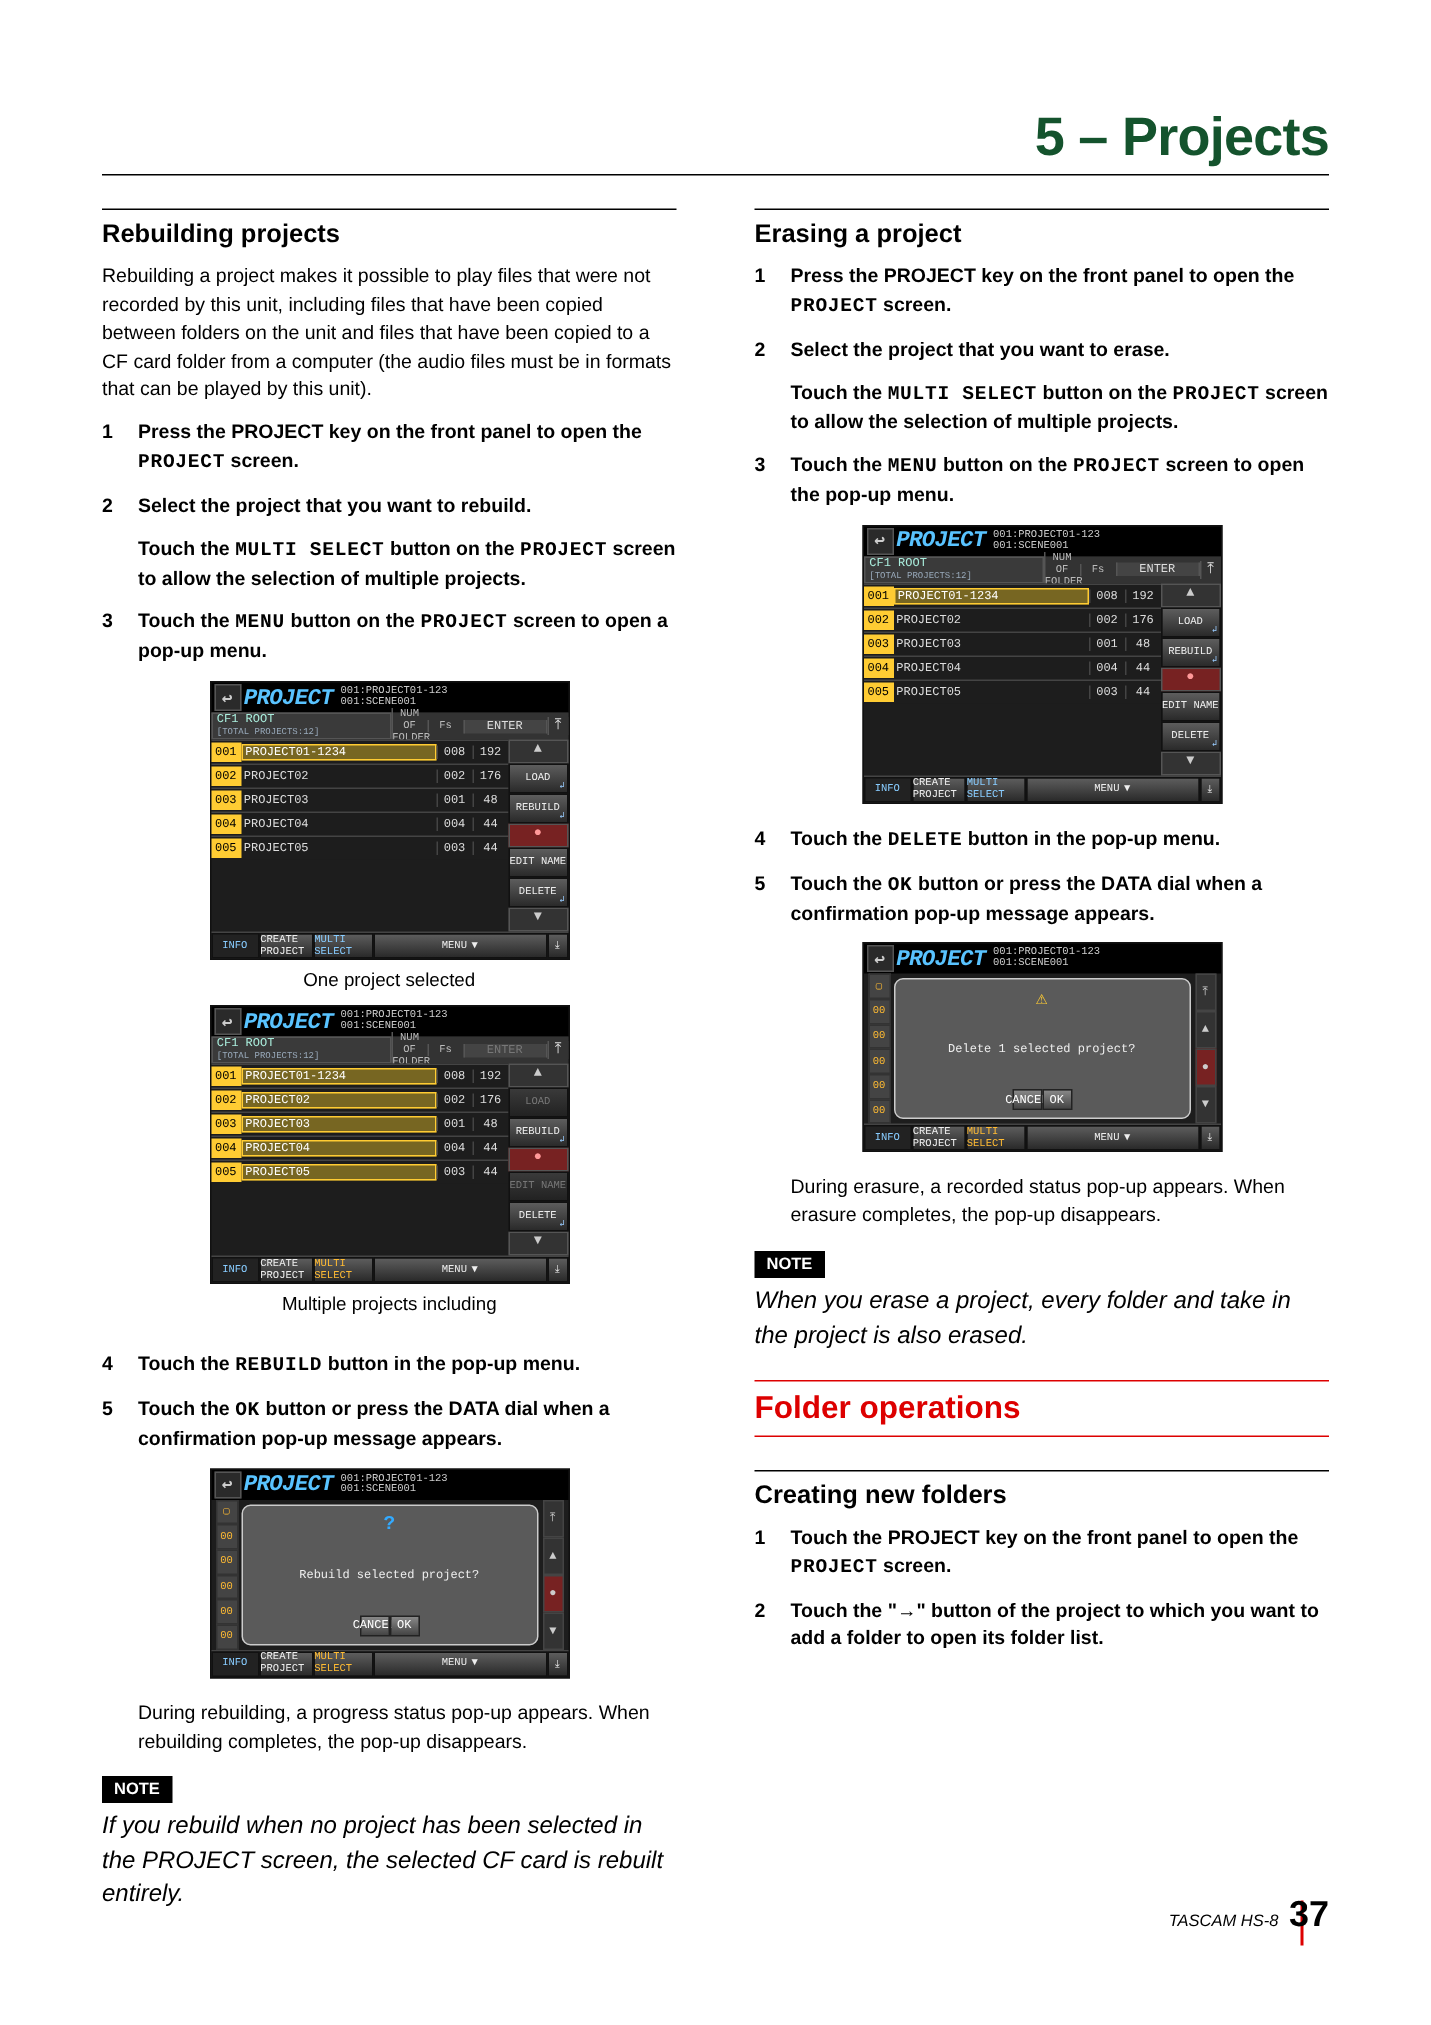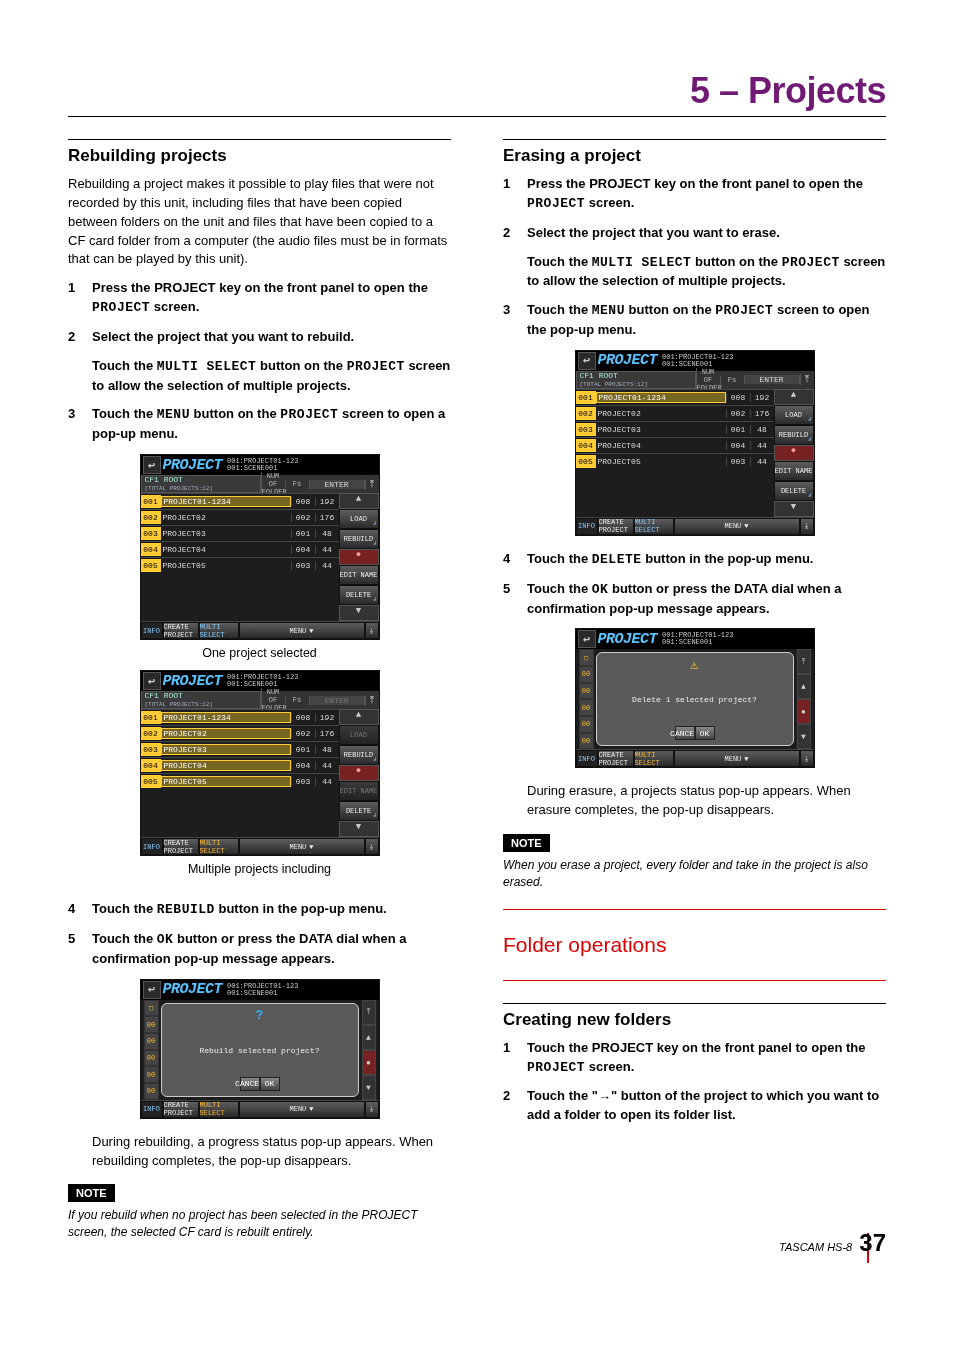--- a/index.html
+++ b/index.html
@@ -1,33 +1,33 @@
 <!DOCTYPE html>
 <html><head>
 <meta charset="utf-8">
 <style>
   * { box-sizing: border-box; margin: 0; padding: 0; }
   body { font-family: "Helvetica Neue", Arial, sans-serif; background: #fff; color: #000; width: 954px; }
   .page { padding: 70px 68px 30px 68px; position: relative; }
-  .chapter-title { text-align: right; font-size: 36px; font-weight: bold; color: #701a75; letter-spacing: -0.5px; margin-bottom: 4px; }
+  .chapter-title { text-align: right; font-size: 36px; font-weight: bold; color: #14532d; letter-spacing: -0.5px; margin-bottom: 4px; }
   .chapter-rule { display: block; height: 1px; background: #000; margin: 0 0 22px 0; width: 100%; }
   .cols { display: flex; gap: 52px; }
   .col { flex: 1; min-width: 0; }
   .h2 { font-size: 17px; font-weight: bold; color: #000; margin: 0 0 6px 0; padding: 6px 0 3px 0; border-top: 1px solid #000; }
-  .h2-section { font-size: 21px; font-weight: normal; color: #d00; border-top: 1.5px solid #d00; border-bottom: 1.5px solid #d00; padding: 23px 0; margin: 18px 0 22px 0; }
+  .h2-section { font-size: 21px; font-weight: bold; color: #d00; border-top: 1.5px solid #d00; border-bottom: 1.5px solid #d00; padding: 6px 0; margin: 18px 0 22px 0; }
   .para { font-size: 13px; line-height: 1.45; margin: 0 0 10px 0; }
   .ol { list-style: none; padding: 0; margin: 0; }
   .ol > li { display: flex; gap: 10px; font-size: 13px; line-height: 1.45; margin: 0 0 10px 0; }
   .ol .num { font-weight: bold; min-width: 14px; }
   .ol .txt { flex:1; }
   .ol .txt .sub { margin-top: 10px; }
   .b { font-weight: bold; }
   .lcd-font { font-family: "Courier New", monospace; letter-spacing: 0.5px; }
   .note-tag { display: inline-block; background: #000; color: #fff; font-size: 11px; font-weight: bold; padding: 3px 8px; margin: 4px 0 5px 0; text-align: center; }
-  .note-text { font-size: 12px; font-style: italic; line-height: 1.4; margin-bottom: 10px; }
+  .note-text { font-size: 16px; font-style: italic; line-height: 1.4; margin-bottom: 10px; }
   .footer { position: absolute; bottom: 24px; right: 68px; font-size: 11px; font-style: italic; color: #000; }
   .footer .pg { font-size: 24px; font-weight: bold; font-style: normal; margin-left: 4px; }
   .footer-line { position:absolute; bottom:18px; right:85px; width:2px; height:30px; background:#d00;}
 
   .figwrap { display:flex; flex-direction:column; align-items:center; margin: 8px 0 14px 0; }
   .caption { font-size: 12.5px; margin: 6px 0 10px 0; text-align:center; }
 
   
   .lcd { width: 240px; border:1px solid #111; background:#1d1d1d; font-family: "Courier New", monospace; font-size:10px; color:#ddd; }
   .lcd .titlebar { display:flex; align-items:center; background:#000; padding:1px 2px; }
@@ -49,21 +49,21 @@
   .lcd .right-panel { width:40px; display:flex; flex-direction:column;}
   .lcd-body { display:flex; }
   .lcd-bodyleft { flex:1; }
   .lcd .menuitem { height:20px; background:linear-gradient(#5d5d5d,#2a2a2a); border:1px solid #111; color:#eee; font-size:7px; display:flex; align-items:center; justify-content:center; position:relative;}
   .lcd .menuitem.dim { background:linear-gradient(#3a3a3a,#222); color:#777;}
   .lcd .menuitem .corner {position:absolute;right:1px;bottom:1px;font-size:6px;color:#9cf;}
   .lcd .scrollbtn { height:16px; background:#333; border:1px solid #555; color:#ccc; text-align:center; font-size:9px;}
   .lcd .scrollbtn.red { background:#722; color:#f99;}
   .lcd .footer-bar { display:flex; height:18px; border-top:1px solid #444;}
   .lcd .fbtn { background:linear-gradient(#5d5d5d,#2a2a2a); border:1px solid #111; color:#eee; font-size:7px; display:flex; align-items:center; justify-content:center; }
-  .lcd .fbtn.info { width:22px; color:#8cf; background:#222;}
+  .lcd .fbtn.info { width:32px; color:#8cf; background:#222;}
   .lcd .fbtn.create { width:36px;}
   .lcd .fbtn.multi { width:40px; color:#fb3;}
   .lcd .fbtn.multi.off { color:#8cf;}
   .lcd .fbtn.menu { flex:1;}
   .lcd .fbtn.menu .tri{ font-size:7px; margin-left:3px;}
   .lcd .fbtn.last { width:14px;}
 
   
   .lcd .dialog { position:relative; height:100px; }
   .lcd .dialog .box { position:absolute; left:20px; top:3px; right:20px; bottom:3px; background:#5a5a5a; border:1px solid #ccc; border-radius:6px; display:flex; flex-direction:column; align-items:center; }
@@ -501,21 +501,21 @@
           <div class="fbtn multi">MULTI SELECT</div>
           <div class="fbtn menu">
                 <span>MENU</span>
                 <span class="tri">▼</span>
               </div>
           <div class="fbtn last">⤓</div>
         </div>
       </div>
     </div>
 
-    <p class="para" style="padding-left:24px;">During erasure, a projects status pop-up appears. When erasure completes, the pop-up disappears.</p>
+    <p class="para" style="padding-left:24px;">During erasure, a recorded status pop-up appears. When erasure completes, the pop-up disappears.</p>
     <div class="note-tag">NOTE</div>
     <p class="note-text">When you erase a project, every folder and take in the project is also erased.</p>
 
     <div class="h2-section">Folder operations</div>
 
     <div class="h2">Creating new folders</div>
     <ol class="ol">
       <li>
             <span class="num">1</span>
         <span class="txt b"><span>Touch the </span><span>PROJECT</span><span> key on the front panel to open the </span><span class="lcd-font">PROJECT</span><span> screen.</span></span>

